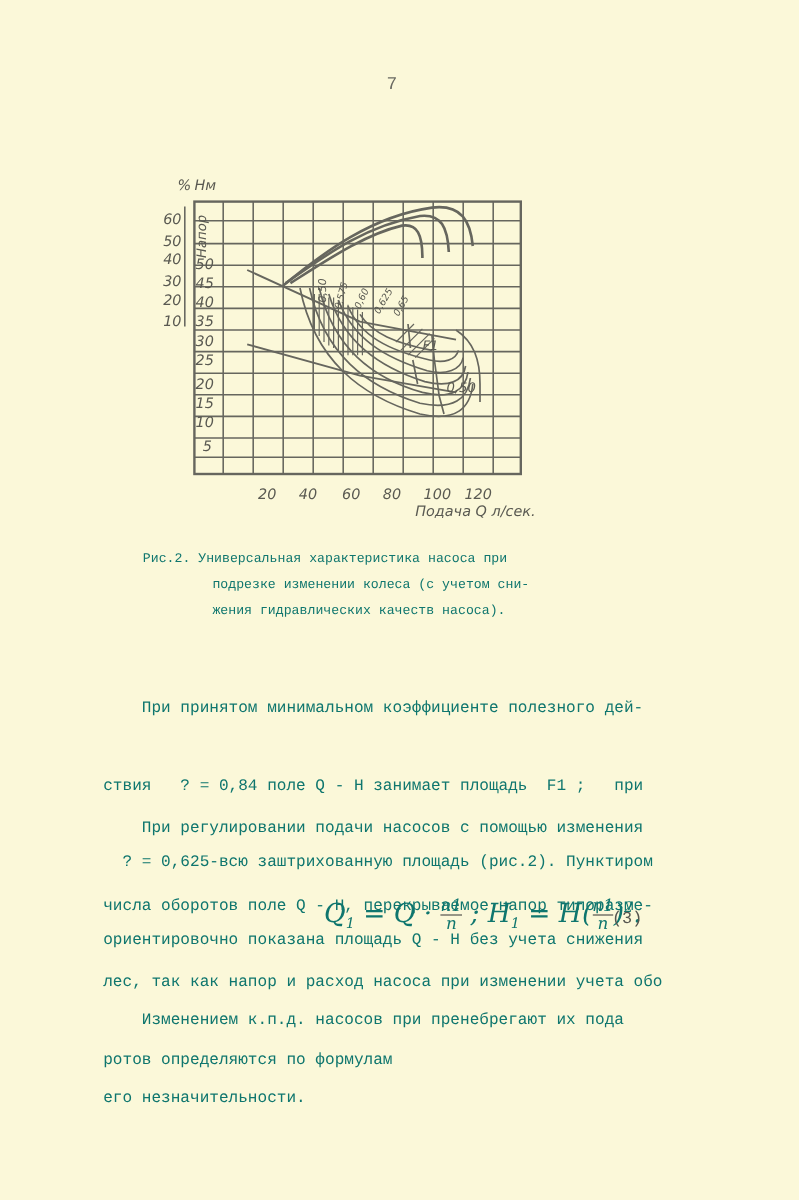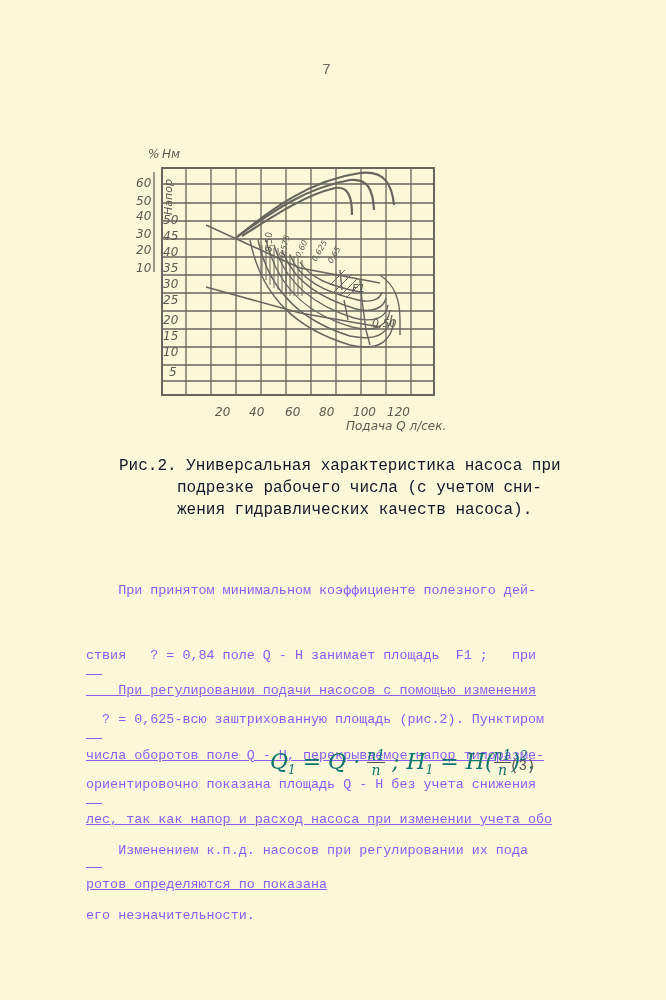--- a/index.html
+++ b/index.html
@@ -1,24 +1,24 @@
 <!DOCTYPE html>
 <html><head>
 <meta charset="utf-8">
 <style>
   html,body{margin:0;padding:0;}
   body{width:666px;height:1000px;background:#fbf8d9;position:relative;overflow:hidden;
        font-family:"Liberation Mono","DejaVu Sans Mono",monospace;color:#5a5a55;}
   .page-number{position:absolute;left:322px;top:62px;font-size:15px;color:#6a6a62;}
   .chart{position:absolute;left:0;top:0;}
-  .caption{position:absolute;left:119px;top:455px;font-size:16px;line-height:22px;color:#0f172a;}
+  .caption{position:absolute;left:119px;top:455px;font-size:11px;line-height:22px;color:#0f766e;}
   .caption .indent{padding-left:58px;}
-  .para{position:absolute;left:86px;font-size:13.4px;line-height:21.5px;color:#8b5cf6;white-space:pre;}
+  .para{position:absolute;left:86px;font-size:13.4px;line-height:21.5px;color:#0f766e;white-space:pre;}
   .p1{top:537px;}
-  .p2{top:637px;text-decoration:underline;}
+  .p2{top:637px;}
   .p3{top:797px;}
   .formula{position:absolute;left:270px;top:748px;font-family:"DejaVu Serif",serif;font-style:italic;
            font-size:22px;color:#0f766e;}
   .formula sub{font-size:12px;}
   .formula sup{font-size:12px;}
   .eq-number{position:absolute;left:510px;top:758px;font-size:14px;color:#55554f;}
 </style>
 </head>
 <body>
 
@@ -139,39 +139,39 @@
     <text transform="translate(272,252) rotate(-90)" font-size="9">0,50</text>
     <text transform="translate(284,258) rotate(-75)" font-size="8">0,575</text>
     <text transform="translate(300,258) rotate(-65)" font-size="8">0,60</text>
     <text transform="translate(316,262) rotate(-60)" font-size="8">0,625</text>
     <text transform="translate(332,264) rotate(-60)" font-size="8">0,65</text>
   </g>
 </svg>
 
 <div class="caption">
   <div>Рис.2. Универсальная характеристика насоса при</div>
-  <div class="indent">подрезке рабочего числа (с учетом сни-</div>
+  <div class="indent">подрезке изменении колеса (с учетом сни-</div>
   <div class="indent">жения гидравлических качеств насоса).</div>
 </div>
 
 <div class="para p1">
   <div>    При принятом минимальном коэффициенте полезного дей-</div>
   <div>ствия   ? = 0,84 поле Q - H занимает площадь  F1 ;   при</div>
   <div>  ? = 0,625-всю заштрихованную площадь (рис.2). Пунктиром</div>
   <div>ориентировочно показана площадь Q - H без учета снижения</div>
 </div>
 
 <div class="para p2">
   <div>    При регулировании подачи насосов с помощью изменения</div>
   <div>числа оборотов поле Q - H, перекрываемое напор типоразме-</div>
   <div>лес, так как напор и расход насоса при изменении учета обо</div>
-  <div>ротов определяются по показана</div>
+  <div>ротов определяются по формулам</div>
 </div>
 
 <div class="formula">
   <span>Q</span><sub>1</sub><span> = Q · </span><span style="display:inline-block;vertical-align:middle;text-align:center;font-size:14px;line-height:14px;"><span style="display:block;border-bottom:1px solid #55554f;">n1</span><span style="display:block;">n</span></span><span> ;  </span><span>H</span><sub>1</sub><span> = H(</span><span style="display:inline-block;vertical-align:middle;text-align:center;font-size:14px;line-height:14px;"><span style="display:block;border-bottom:1px solid #55554f;">n1</span><span style="display:block;">n</span></span><span>)</span><sup>2</sup><span>.</span>
 </div>
 <div class="eq-number">(3)</div>
 
 <div class="para p3">
-  <div>    Изменением к.п.д. насосов при регулировании их пода</div>
+  <div>    Изменением к.п.д. насосов при пренебрегают их пода</div>
   <div>его незначительности.</div>
 </div>
 
 </body></html>

